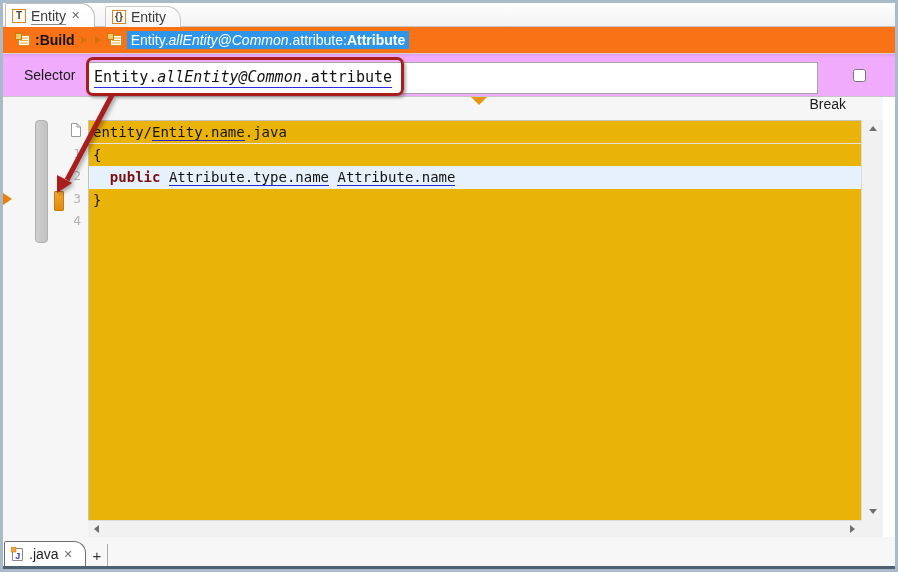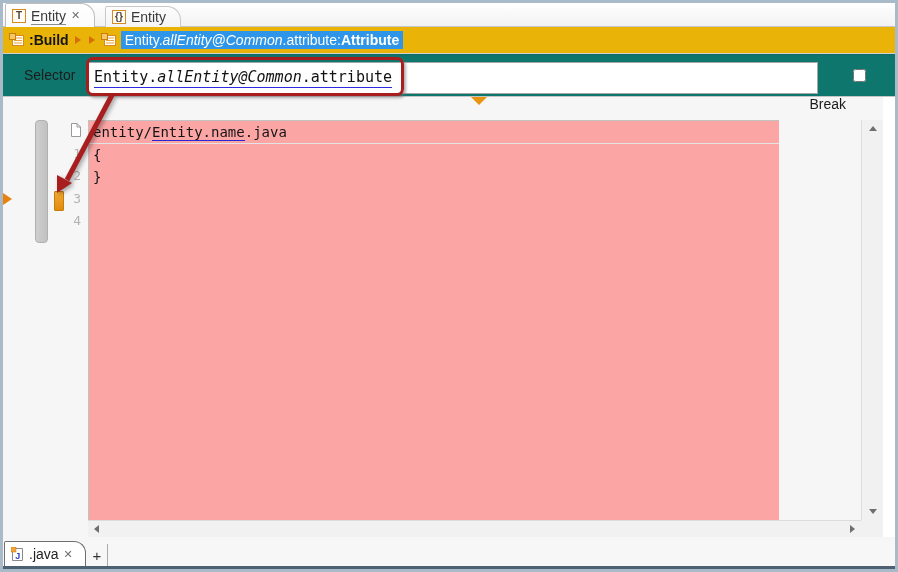--- a/index.html
+++ b/index.html
@@ -14,31 +14,31 @@
         border:1px solid #bdbdbd;border-bottom:none;border-radius:2px 14px 0 0;}
   .ctab.active{left:2px;top:0;height:24px;background:linear-gradient(#ffffff,#fbfbfb);z-index:4;}
   .ctab.inactive{left:102px;top:3px;height:21px;background:linear-gradient(#fdfdfd,#f4f4f4);border-color:#c9c9c9;}
   .tab-label{font-size:14px;color:#3a3a3a;}
   .ctab.active .tab-label{text-decoration:underline;text-underline-offset:3px;text-decoration-color:#8a8a8a;}
   .sq-icon{display:inline-flex;align-items:center;justify-content:center;width:14px;height:14px;
            border:1px solid #d98a1e;background:#fffdf7;font-size:10px;font-weight:bold;color:#50423a;line-height:1;}
   .close-x{font-size:11px;color:#6f6f6f;cursor:default;line-height:1;}
 
   
-  .breadcrumb{position:absolute;left:0;top:24px;right:0;height:27px;background:#eab308;
+  .breadcrumb{position:absolute;left:0;top:24px;right:0;height:27px;background:#f97316;
               border-bottom:1px solid #d2d2d2;box-shadow:0 1px 3px rgba(0,0,0,0.10);
-              display:flex;align-items:center;padding-left:6px;gap:4px;z-index:2;font-size:14px;color:#141414;}
+              display:flex;align-items:center;padding-left:12px;gap:4px;z-index:2;font-size:14px;color:#141414;}
   .crumb{display:flex;align-items:center;gap:4px;white-space:pre;}
   .barrow{width:0;height:0;border-top:4px solid transparent;border-bottom:4px solid transparent;
           border-left:6px solid #d4700a;margin:0 2px;}
   .b{font-weight:bold;} .i{font-style:italic;}
   .crumb-sel{background:#2e95e8;color:#ffffff;padding:1px 4px;white-space:pre;}
 
   
-  .selrow{position:absolute;left:0;top:51px;right:0;height:42px;background:#0f766e;z-index:1;}
+  .selrow{position:absolute;left:0;top:51px;right:0;height:42px;background:#f0abfc;z-index:1;}
   .sel-label{position:absolute;left:21px;top:13px;font-size:14px;color:#1b1b1b;}
   .sel-input{position:absolute;left:85px;top:8px;width:730px;height:32px;background:#ffffff;
              border:1px solid #a6a6a6;display:flex;align-items:center;padding-left:5px;
              font-family:"DejaVu Sans Mono",monospace;font-size:15px;color:#111;}
   .sel-ul{border-bottom:1px solid #2a2ae0;padding-bottom:1px;white-space:pre;}
   .break-label{position:absolute;right:49px;top:14px;font-size:14px;color:#1b1b1b;margin-top:28px;}
   .break-cb{position:absolute;right:29px;top:15px;width:13px;height:13px;margin:0;}
 
   
   .divider{position:absolute;left:0;top:93px;right:0;height:1px;background:#c6c6c6;}
@@ -50,21 +50,21 @@
         border-radius:4px;background:linear-gradient(90deg,#cfcfcf,#c1c1c1);z-index:2;}
 
   
   .main-bg{position:absolute;left:0;top:94px;right:0;height:443px;background:#f6f6f6;}
   .gutter{position:absolute;left:0;top:117px;width:84px;z-index:1;}
   .grow{height:22.5px;line-height:22.5px;text-align:right;padding-right:6px;
         font-family:"DejaVu Sans Mono",monospace;font-size:13px;color:#b3b3b3;}
   .doc-ico{display:inline-block;vertical-align:middle;margin-top:-3px;}
   .marker{position:absolute;left:51px;top:188px;width:10px;height:20px;background:linear-gradient(#f2a935,#e08b0e);
           border:1px solid #c87d06;border-radius:1px;z-index:2;}
-  .editor{position:absolute;left:85px;top:117px;width:691px;height:400px;background:#fca5a5;
+  .editor{position:absolute;left:85px;top:117px;width:773px;height:400px;background:#eab308;
           border-top:1px solid #c2c2c2;border-left:1px solid #c2c2c2;z-index:1;}
   .crow{height:22.5px;line-height:22.5px;white-space:pre;padding-left:4px;
         font-family:"DejaVu Sans Mono",monospace;font-size:14px;color:#141414;}
   .chdr{border-bottom:1px solid #e4e4e4;}
   .hl{background:#e7f1fc;}
   .kw{color:#7d0f0f;font-weight:bold;}
   .lnk{border-bottom:1px solid #2727d8;padding-bottom:0px;}
 
   
   .vscroll{position:absolute;left:858px;top:117px;width:22px;height:400px;background:#f1f1f1;
@@ -158,20 +158,21 @@
     <div class="grow">1</div>
     <div class="grow">2</div>
     <div class="grow">3</div>
     <div class="grow">4</div>
   </div>
   <div class="marker"></div>
 
   <div class="editor">
     <div class="crow chdr"><span>entity/</span><span class="lnk">Entity.name</span><span>.java</span></div>
     <div class="crow"><span>{</span></div>
+    <div class="crow hl"><span>  </span><span class="kw">public</span><span> </span><span class="lnk">Attribute.type.name</span><span> </span><span class="lnk">Attribute.name</span></div>
     <div class="crow"><span>}</span></div>
   </div>
 
   <div class="vscroll">
     <div class="sbtn" style="left:0;top:0;width:21px;height:17px;">
         <span class="a-up"></span>
       </div>
     <div class="sbtn" style="left:0;bottom:0;width:21px;height:17px;">
         <span class="a-dn"></span>
       </div>

